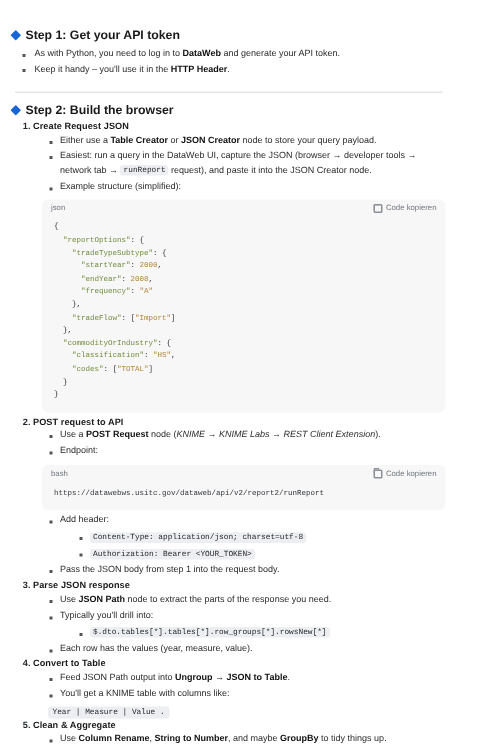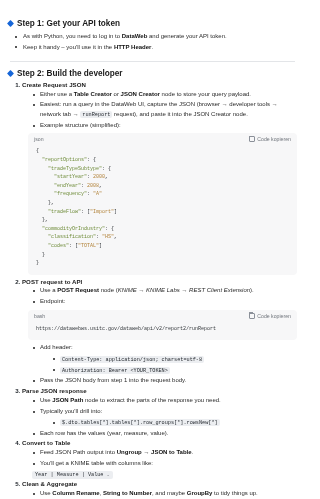--- a/index.html
+++ b/index.html
@@ -213,21 +213,21 @@
     </li>
     <li>
       <span>Keep it handy – you'll use it in the </span><b>HTTP Header</b><span>.</span>
     </li>
   </ul>
 
   <hr class="divider">
 
   <div class="step-head">
     <span class="diamond"></span>
-    <span>Step 2: Build the developer</span>
+    <span>Step 2: Build the browser</span>
   </div>
 
   <ol class="steps">
 
     <li>
       <span class="li-title">Create Request JSON</span>
       <ul class="lvl1">
         <li><span>Either use a </span><b>Table Creator</b><span> or </span><b>JSON Creator</b><span> node to store your query payload.</span></li>
         <li><span>Easiest: run a query in the DataWeb UI, capture the JSON (browser → developer tools → network tab → </span><code class="inline">runReport</code><span> request), and paste it into the JSON Creator node.</span></li>
         <li><span>Example structure (simplified):</span></li>

